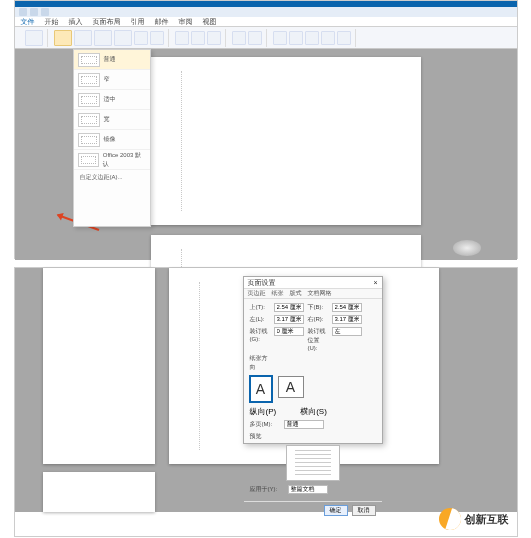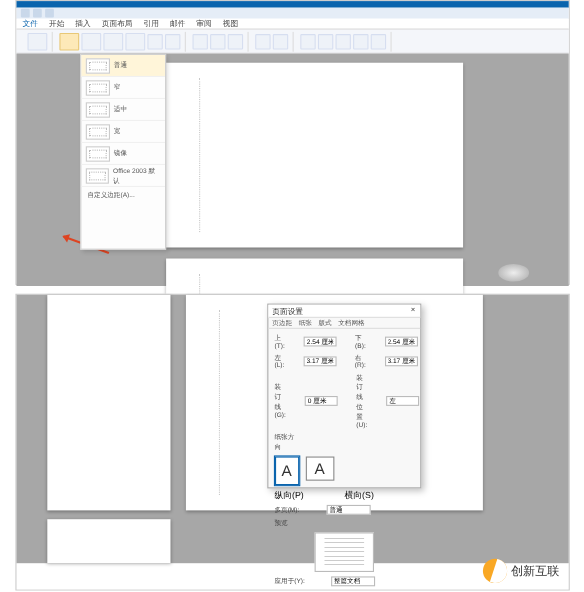--- a/index.html
+++ b/index.html
@@ -36,35 +36,35 @@
 .page-b1{position:absolute;left:28px;top:0;width:112px;height:196px;background:#fff;box-shadow:0 1px 3px rgba(0,0,0,.3)}
 .page-b2{position:absolute;left:154px;top:0;width:270px;height:196px;background:#fff;box-shadow:0 1px 3px rgba(0,0,0,.3)}
 .page-b3{position:absolute;left:28px;top:204px;width:112px;height:40px;background:#fff;box-shadow:0 1px 3px rgba(0,0,0,.3)}
 .dialog{position:absolute;left:228px;top:8px;width:140px;height:168px;background:#f8f8f8;border:1px solid #aaa;box-shadow:2px 2px 6px rgba(0,0,0,.25);z-index:10}
 .dlg-title{height:12px;display:flex;align-items:center;justify-content:space-between;padding:0 4px;background:#fff;border-bottom:1px solid #ddd}
 .dlg-title span{font-size:7px;color:#333}
 .dlg-x{font-size:8px;color:#666}
 .dlg-tabs{height:10px;display:flex;padding:0 4px;gap:6px;border-bottom:1px solid #ddd;align-items:center}
 .dlg-tab{font-size:6px;color:#555}
 .dlg-body{padding:4px 6px}
-.dlg-row{display:flex;gap:17px;margin-bottom:3px;align-items:center}
+.dlg-row{display:flex;gap:4px;margin-bottom:3px;}
 .dlg-lbl{font-size:6px;color:#444;width:20px}
 .dlg-inp{width:30px;height:9px;border:1px solid #bbb;background:#fff;font-size:6px;padding:0 2px}
 .dlg-thumbs{display:flex;gap:6px;margin:4px 0}
 .dlg-th{width:22px;height:26px;border:1px solid #888;background:#fff;display:flex;align-items:center;justify-content:center;font-size:14px;color:#333}
 .dlg-th.sel{border:1px solid #0a64ad;box-shadow:0 0 0 1px #0a64ad}
 .dlg-prev{width:54px;height:36px;border:1px solid #bbb;background:#fff;margin:4px auto;position:relative}
 .dlg-prev::after{content:"";position:absolute;left:8px;top:4px;right:8px;bottom:4px;background:repeating-linear-gradient(#ccc 0 1px,transparent 1px 4px)}
 .dlg-foot{display:flex;justify-content:flex-end;gap:4px;padding:3px 6px;border-top:1px solid #ddd}
 .dlg-btn{width:24px;height:11px;border:1px solid #999;background:#f0f0f0;font-size:6px;display:flex;align-items:center;justify-content:center}
 .dlg-btn.pri{background:#e8f0fc;border-color:#6a9edb}
 .watermark{position:absolute;right:8px;bottom:6px;display:flex;align-items:center;gap:4px;z-index:20}
 .wm-ico{width:22px;height:22px;background:#f9a825;border-radius:50%;position:relative;overflow:hidden}
 .wm-ico::after{content:"";position:absolute;left:10px;top:-2px;width:16px;height:26px;background:#fff;transform:rotate(18deg)}
-.wm-txt{font-size:11px;color:#333;font-weight:400}
+.wm-txt{font-size:11px;color:#333;font-weight:700}
 .blur{position:absolute;right:36px;bottom:4px;width:28px;height:16px;background:radial-gradient(ellipse,#eee,transparent);border-radius:50%}
 </style>
 </head>
 <body>
 
 <div class="panel panel1">
   <div class="titlebar"></div>
   <div class="qat">
     <div class="qat-ico"></div>
     <div class="qat-ico"></div>

